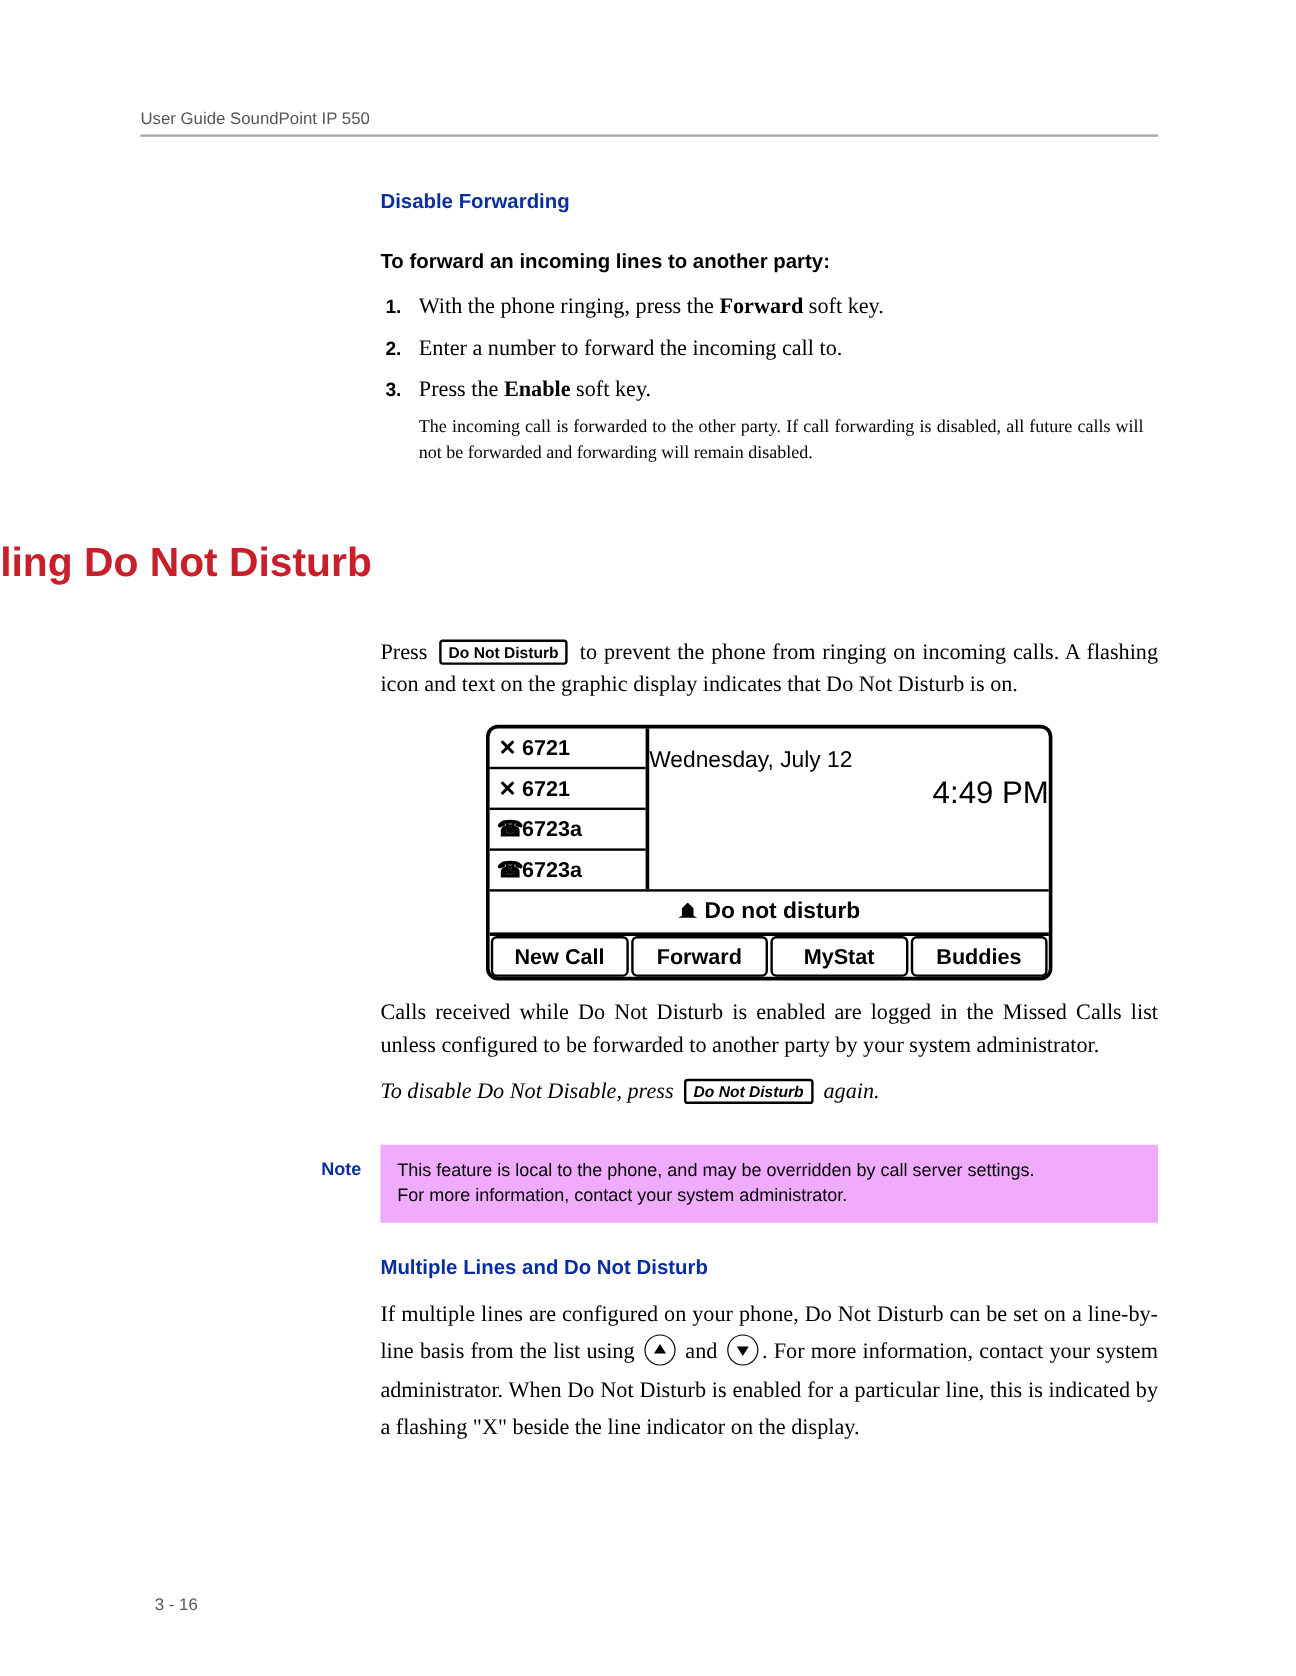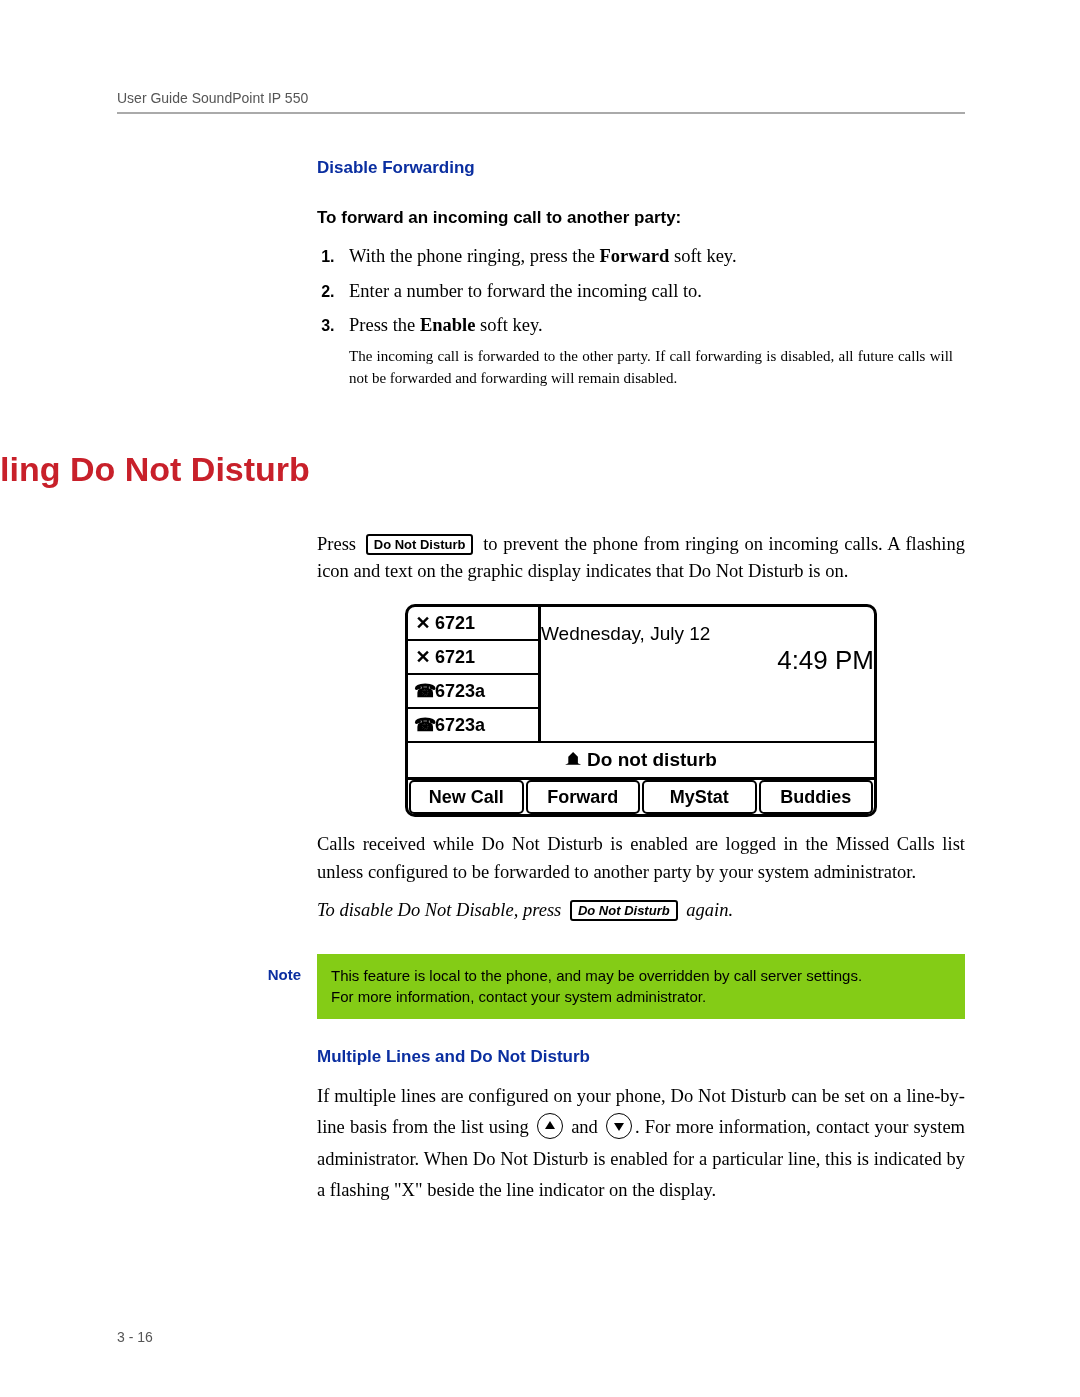--- a/index.html
+++ b/index.html
@@ -181,46 +181,46 @@
     color: #0a2ea0;
     font-size: 15px;
     width: 90px;
     padding-top:12px;
     text-align:right;
     padding-right:16px;
     box-sizing:border-box;
   }
   .note-body {
     flex:1;
-    background:#84cc16;
+    background:#f0abfc;
     font-family: Arial, Helvetica, sans-serif;
     font-size:15px;
     line-height:1.35;
     padding:12px 14px;
   }
   .page-num {
     position:absolute;
-    left:117px;
+    left:129px;
     bottom:52px;
     font-family: Arial, Helvetica, sans-serif;
     font-size:14px;
     color:#555;
   }
 </style>
 </head>
 <body>
 
 <div class="page">
   <div class="running-header">User Guide SoundPoint IP 550</div>
   <hr class="rule">
 
   <div class="content-col">
 
     <div class="blue-sub">Disable Forwarding</div>
-    <div class="procedure-title">To forward an incoming call to another party:</div>
+    <div class="procedure-title">To forward an incoming lines to another party:</div>
 
     <ol class="steps">
       <li>
         <span>With the phone ringing, press the </span><span class="b">Forward</span><span> soft key.</span>
       </li>
       <li>Enter a number to forward the incoming call to.</li>
       <li>
         <span>Press the </span><span class="b">Enable</span><span> soft key.</span>
         <div class="step-tail" style="margin-left:0;">The incoming call is forwarded to the other party. If call forwarding is disabled, all future calls will not be forwarded and forwarding will remain disabled.</div>
       </li>

